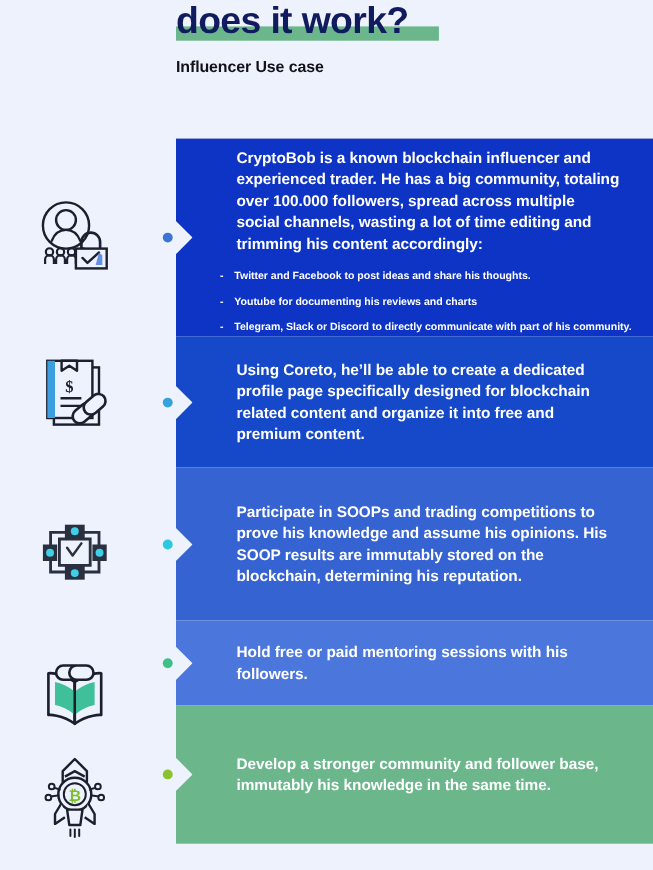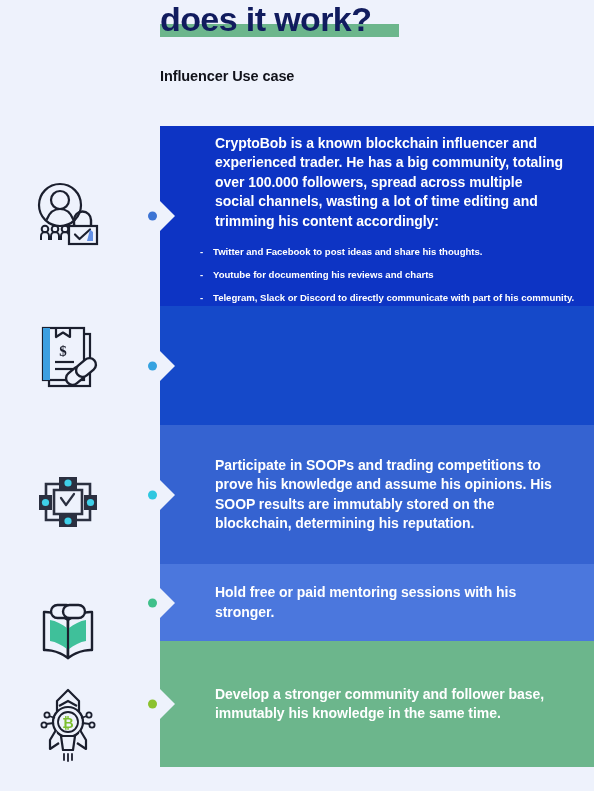--- a/index.html
+++ b/index.html
@@ -21,21 +21,21 @@
   }
   .title-1{padding-top:6px;}
   .title-2{width:fit-content;position:relative;text-align:center;}
   .title-2 .hl{
     position:absolute;left:0;right:-28px;bottom:1px;height:13px;
     background:#6cb68c;z-index:0;
   }
   .title-2 .txt{position:relative;z-index:1;}
   .subtitle{
     font-size:14.5px;font-weight:bold;color:#11121a;
-    margin-top:30px;letter-spacing:-0.1px;
+    margin-top:15px;letter-spacing:-0.1px;
   }
 
   
   .blocks{position:absolute;left:160px;top:126px;width:434px;}
   .block{
     position:relative;width:434px;box-sizing:border-box;
     padding:0 0 0 40px;display:flex;align-items:center;
   }
   .block .body{width:378px;}
   .block p{
@@ -226,20 +226,23 @@
     </div>
 
     <div class="block b2" style="background: rgb(21, 73, 201);">
       <span class="notch">
         <svg width="16" height="44" viewBox="0 0 16 44">
             <path d="M0 0h1v8l14 14-14 14v8H0z" fill="#eef2fc"></path>
             <path d="M0 6l16 16L0 38z" fill="#eef2fc"></path>
           </svg>
       </span>
       <span class="dot" style="background:#35a2e0"></span>
+      <div class="body">
+        <p>Using Coreto, he’ll be able to create a dedicated profile page specifically designed for blockchain related content and organize it into free and premium content.</p>
+      </div>
     </div>
 
     <div class="block b3" style="background: rgb(53, 99, 209);">
       <span class="notch">
         <svg width="16" height="44" viewBox="0 0 16 44">
             <path d="M0 0h1v8l14 14-14 14v8H0z" fill="#eef2fc"></path>
             <path d="M0 6l16 16L0 38z" fill="#eef2fc"></path>
           </svg>
       </span>
       <span class="dot" style="background:#2ec7e0"></span>
@@ -250,21 +253,21 @@
 
     <div class="block b4" style="background: rgb(75, 119, 221);">
       <span class="notch">
         <svg width="16" height="44" viewBox="0 0 16 44">
             <path d="M0 0h1v8l14 14-14 14v8H0z" fill="#eef2fc"></path>
             <path d="M0 6l16 16L0 38z" fill="#eef2fc"></path>
           </svg>
       </span>
       <span class="dot" style="background:#3fc08a"></span>
       <div class="body">
-        <p>Hold free or paid mentoring sessions with his stronger.</p>
+        <p>Hold free or paid mentoring sessions with his followers.</p>
       </div>
     </div>
 
     <div class="block b5" style="background: rgb(108, 182, 140);">
       <span class="notch">
         <svg width="16" height="44" viewBox="0 0 16 44">
             <path d="M0 0h1v8l14 14-14 14v8H0z" fill="#eef2fc"></path>
             <path d="M0 6l16 16L0 38z" fill="#eef2fc"></path>
           </svg>
       </span>

